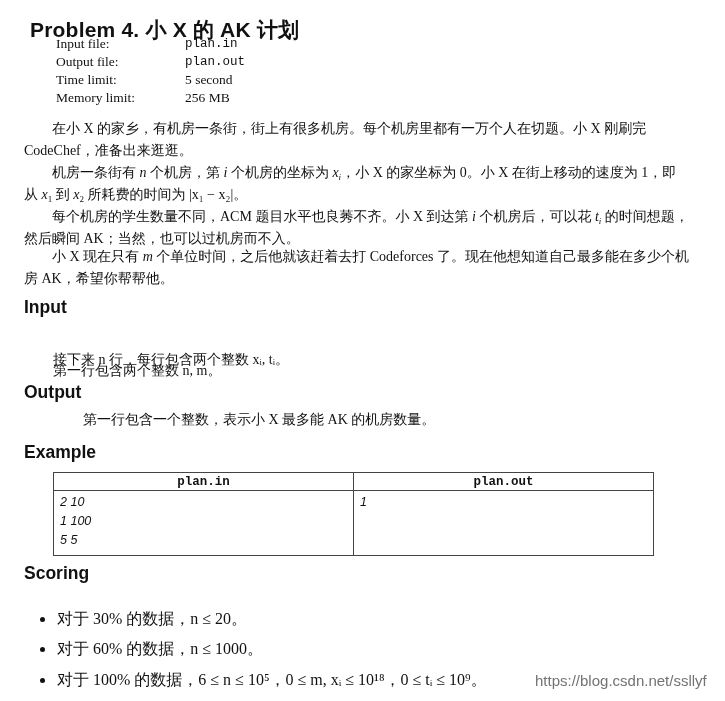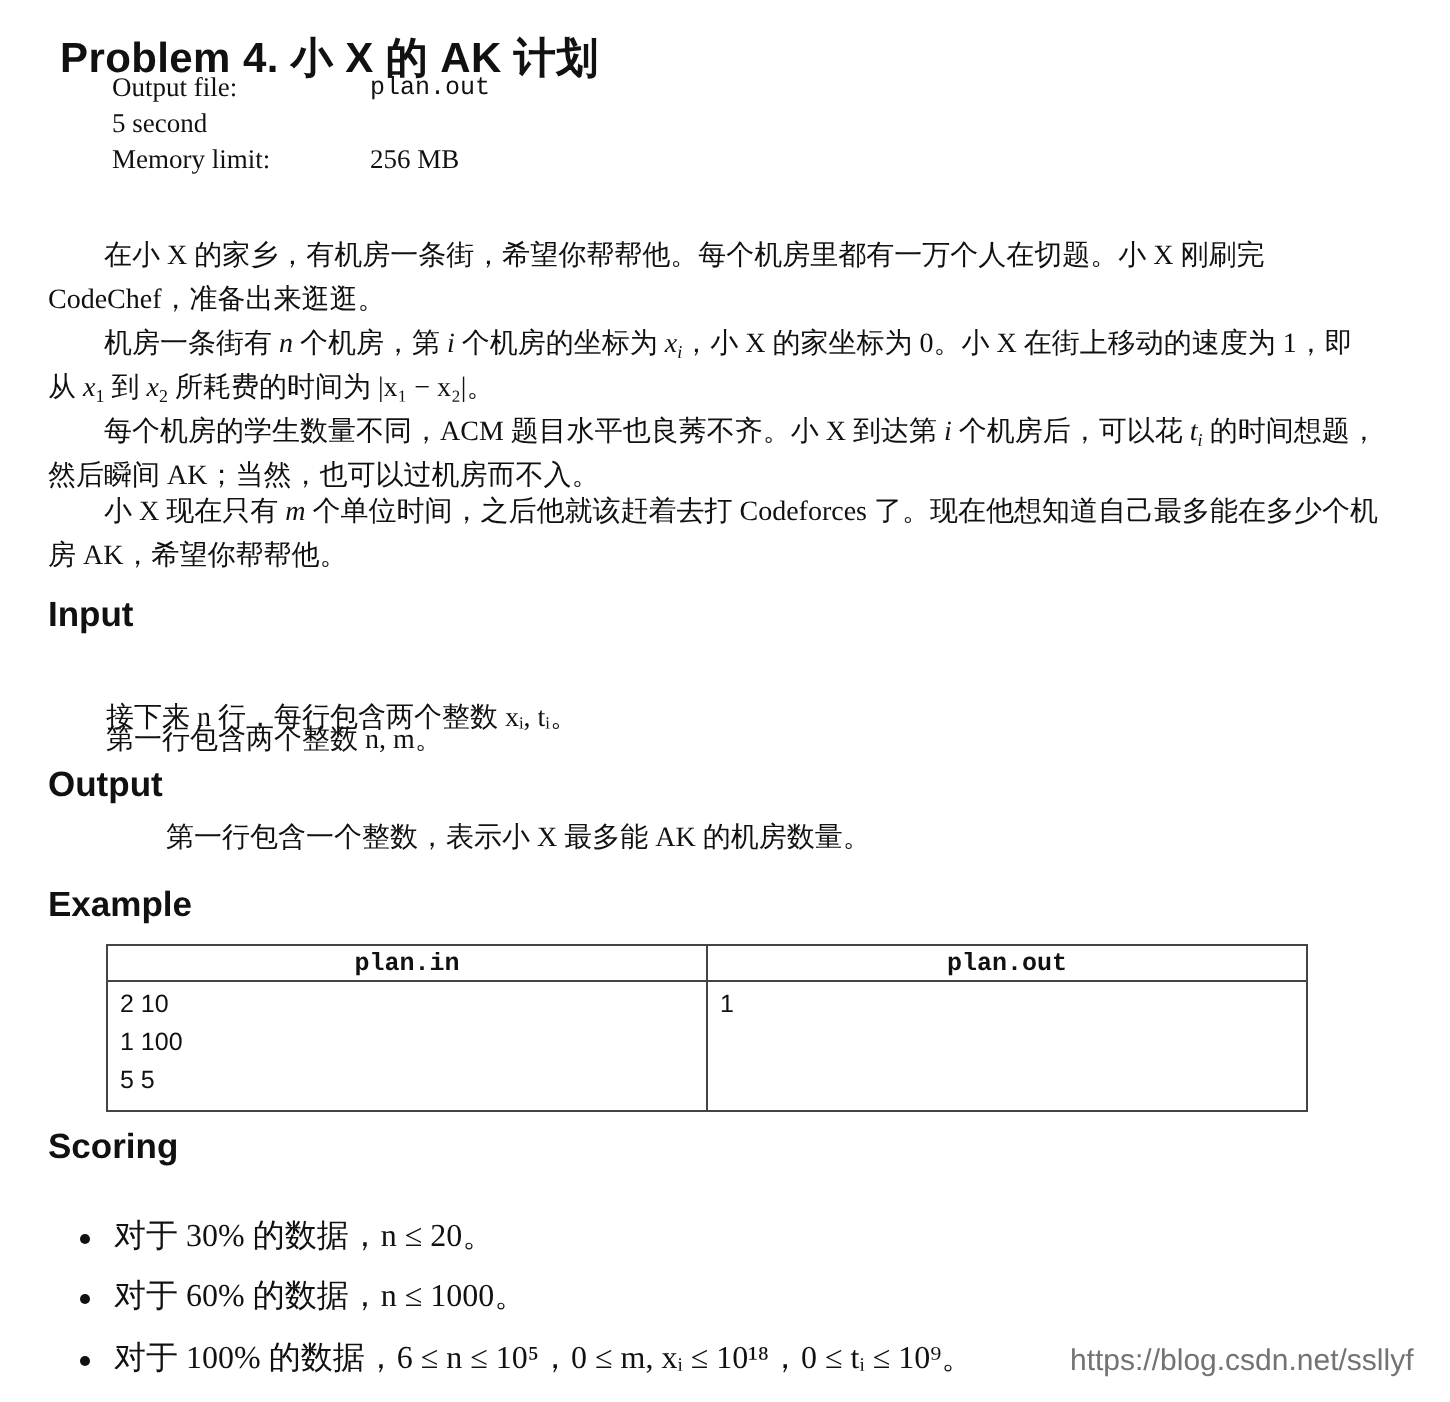--- a/index.html
+++ b/index.html
@@ -44,21 +44,21 @@
   }
   table.ex th {
     font-family: "Liberation Mono", "DejaVu Sans Mono", monospace;
     font-weight: bold; font-size: 12.5px; height: 17px;
     border: 1px solid #444; padding: 0; text-align: center;
     width: 50%;
   }
   table.ex td {
     vertical-align: top; border: 1px solid #444;
     padding: 2px 16px 4px 6px; height: 58px;
-    font-family: "Liberation Sans", sans-serif; font-size: 12.5px;
+    font-family: "Liberation Sans", sans-serif; font-size: 12.5px; font-style: italic;
   }
   table.ex td .l { height: 19px; line-height: 19px; }
   .bul {
     position: absolute; left: 40px;
     font-family: "Liberation Serif", serif; font-size: 16px; line-height: 20px;
     display: flex; align-items: center;
   }
   .bul .dot { width: 5px; height: 5px; border-radius: 50%; background: #111; margin-right: 12px; }
   sub { font-size: 9px; vertical-align: -3px; line-height: 0; font-style: italic; }
   .watermark {
@@ -66,33 +66,38 @@
     font-family: "Liberation Sans", sans-serif; font-size: 15px; color: #737373;
   }
 </style>
 </head>
 <body>
 
 <div class="title">Problem 4. 小 X 的 AK 计划</div>
 
 <div class="meta">
   <div class="row">
+    <span class="k">Input file:</span>
+    <span class="v-mono">plan.in</span>
+  </div>
+  <div class="row">
     <span class="k">Output file:</span>
     <span class="v-mono">plan.out</span>
   </div>
   <div class="row">
+    <span class="k">Time limit:</span>
     <span>5 second</span>
   </div>
   <div class="row">
     <span class="k">Memory limit:</span>
     <span>256 MB</span>
   </div>
 </div>
 
-<p class="para" style="top:118px;">在小 X 的家乡，有机房一条街，希望你帮帮他。每个机房里都有一万个人在切题。小 X 刚刷完 CodeChef，准备出来逛逛。</p>
+<p class="para" style="top:118px;">在小 X 的家乡，有机房一条街，街上有很多机房。每个机房里都有一万个人在切题。小 X 刚刷完 CodeChef，准备出来逛逛。</p>
 
 <p class="para" style="top:162px;"><span>机房一条街有 </span><i>n</i><span> 个机房，第 </span><i>i</i><span> 个机房的坐标为 </span><i>x</i><sub>i</sub><span>，小 X 的家坐标为 0。小 X 在街上移动的速度为 1，即从 </span><i>x</i><sub style="font-style:normal">1</sub><span> 到 </span><i>x</i><sub style="font-style:normal">2</sub><span> 所耗费的时间为 |x₁ − x₂|。</span></p>
 
 <p class="para" style="top:206px;"><span>每个机房的学生数量不同，ACM 题目水平也良莠不齐。小 X 到达第 </span><i>i</i><span> 个机房后，可以花 </span><i>t</i><sub>i</sub><span> 的时间想题，然后瞬间 AK；当然，也可以过机房而不入。</span></p>
 
 <p class="para" style="top:246px;"><span>小 X 现在只有 </span><i>m</i><span> 个单位时间，之后他就该赶着去打 Codeforces 了。现在他想知道自己最多能在多少个机房 AK，希望你帮帮他。</span></p>
 
 <div class="h2" style="top:296px;">Input</div>
 <div class="ln" style="top:325px;margin-top:36px;">第一行包含两个整数 n, m。</div>
 <div class="ln" style="top:350px;">接下来 n 行，每行包含两个整数 xᵢ, tᵢ。</div>

